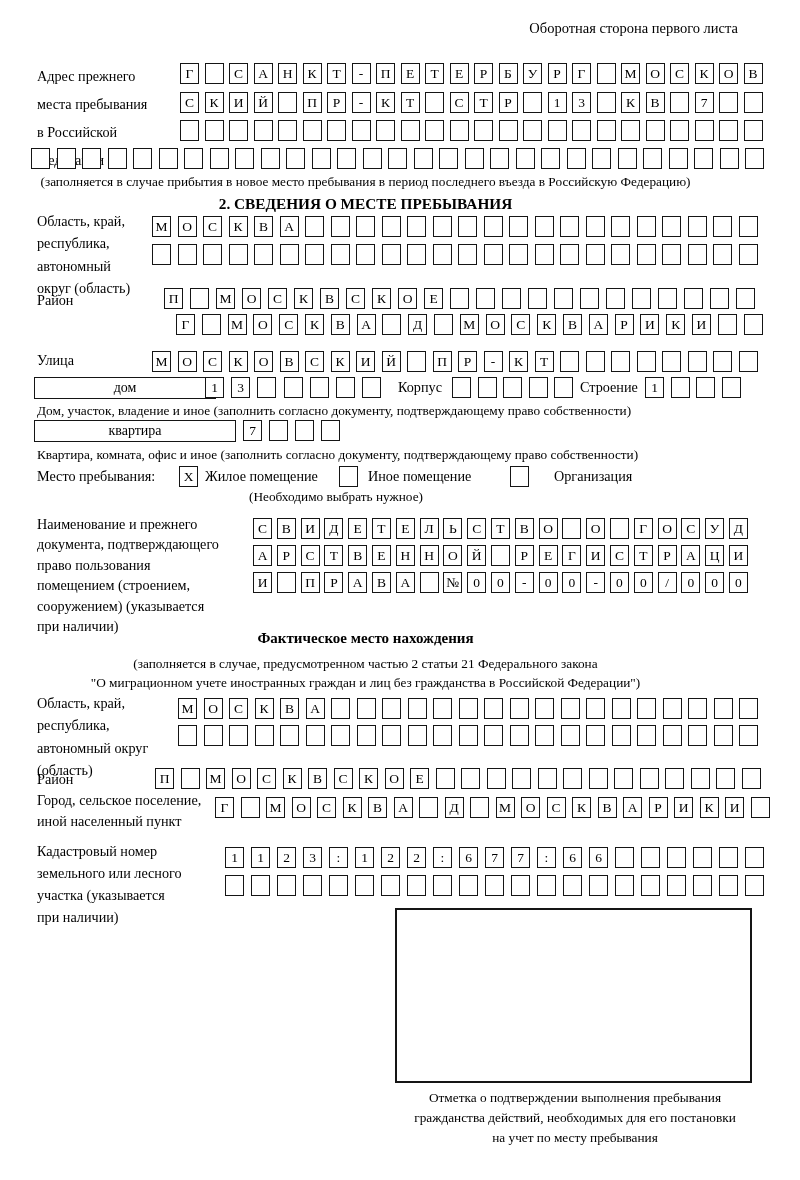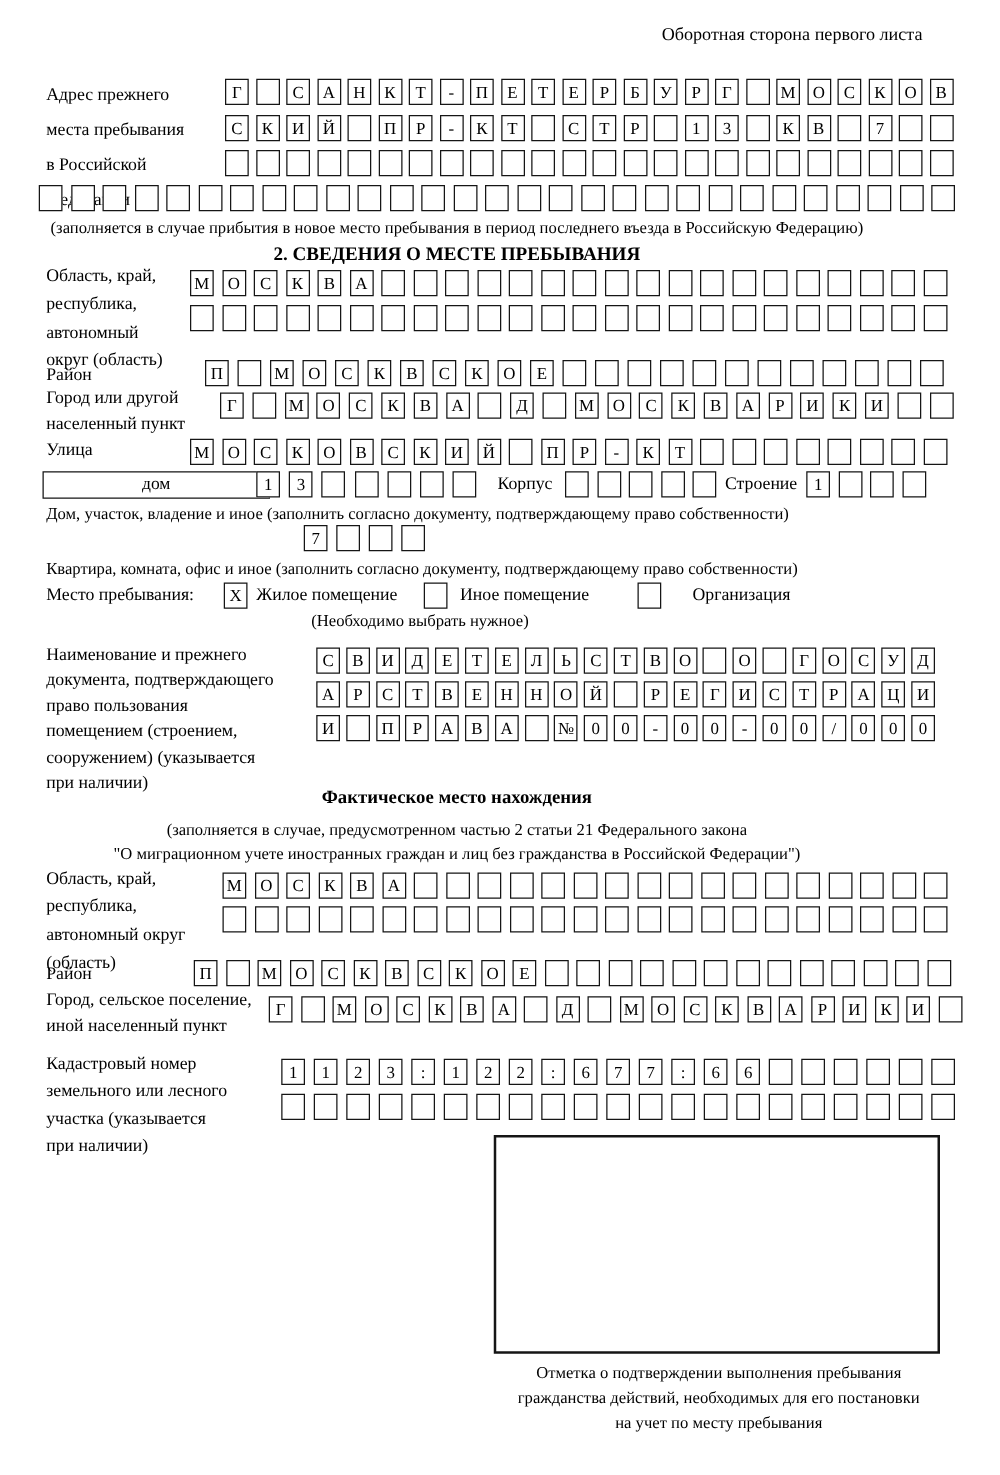--- a/index.html
+++ b/index.html
@@ -223,24 +223,20 @@
       <span class="cell"></span>
       <span class="cell"></span>
       <span class="cell"></span>
       <span class="cell"></span>
       <span class="cell"></span>
       <span class="cell"></span>
       <span class="cell"></span>
       <span class="cell"></span>
     </div>
 
-  <div class="label" style="left:37px;top:308px;line-height:21px">
-    <div>Город или другой</div>
-    <div>населенный пункт</div>
-  </div>
   <div class="grid" style="left:176px;top:314px;gap:6.8px">
       <span class="cell">Г</span>
       <span class="cell"></span>
       <span class="cell">М</span>
       <span class="cell">О</span>
       <span class="cell">С</span>
       <span class="cell">К</span>
       <span class="cell">В</span>
       <span class="cell">А</span>
       <span class="cell"></span>
@@ -308,20 +304,21 @@
     </div>
   <div class="label" style="left:580px;top:379px">Строение</div>
   <div class="grid" style="left:645px;top:377px;gap:6.5px">
       <span class="cell">1</span>
       <span class="cell"></span>
       <span class="cell"></span>
       <span class="cell"></span>
     </div>
   <div class="caption" style="left:37px;top:403px">Дом, участок, владение и иное (заполнить согласно документу, подтверждающему право собственности)</div>
 
+  <div class="fieldbox" style="left:34px;top:420px;width:202px;height:22px">квартира</div>
   <div class="grid" style="left:243px;top:420px;gap:7px">
       <span class="cell">7</span>
       <span class="cell"></span>
       <span class="cell"></span>
       <span class="cell"></span>
     </div>
   <div class="caption" style="left:37px;top:447px">Квартира, комната, офис и иное (заполнить согласно документу, подтверждающему право собственности)</div>
 
   <div class="label" style="left:37px;top:468px">Место пребывания:</div>
   <span class="cell abs" style="left:179px;top:466px">X</span>

